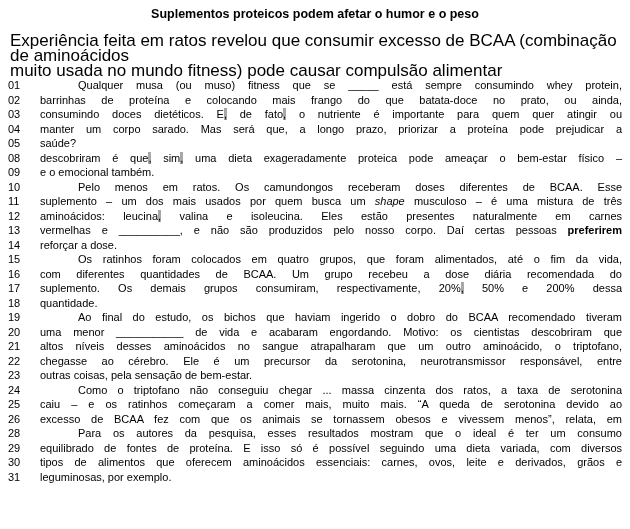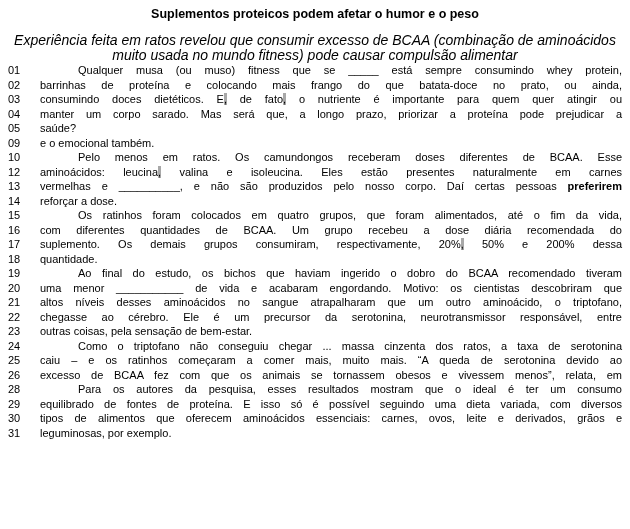--- a/index.html
+++ b/index.html
@@ -15,24 +15,22 @@
   }
   .title {
     text-align: center;
     font-weight: bold;
     font-size: 12.5px;
     line-height: 15px;
     padding: 0 20px;
   }
   .subtitle {
     margin-top: 11px;
-    font-style: italic;
-    font-size: 14px;
+    font-size: 17px;
     line-height: 15px;
-    text-align: center;
     padding: 0 10px;
   }
   .body-lines {
     padding: 0 8px 0 8px;
   }
   .line {
     display: flex;
     font-size: 11px;
     line-height: 14.5px;
   }
@@ -76,27 +74,35 @@
         <span class="txt"><span>consumindo doces dietéticos. E</span><span class="seg-hl">,</span><span> de fato</span><span class="seg-hl">,</span><span> o nutriente é importante para quem quer atingir ou</span></span>
       </div>
       <div class="line">
         <span class="num">04</span>
         <span class="txt"><span>manter um corpo sarado. Mas será que, a longo prazo, priorizar a proteína pode prejudicar a</span></span>
       </div>
       <div class="line last">
         <span class="num">05</span>
         <span class="txt"><span>saúde?</span></span>
       </div>
+      <div class="line">
+        <span class="num">08</span>
+        <span class="txt"><span>descobriram é que</span><span class="seg-hl">,</span><span> sim</span><span class="seg-hl">,</span><span> uma dieta exageradamente proteica pode ameaçar o bem-estar físico –</span></span>
+      </div>
       <div class="line last">
         <span class="num">09</span>
         <span class="txt"><span>e o emocional também.</span></span>
       </div>
       <div class="line ind">
         <span class="num">10</span>
         <span class="txt"><span>Pelo menos em ratos. Os camundongos receberam doses diferentes de BCAA. Esse</span></span>
+      </div>
+      <div class="line">
+        <span class="num">11</span>
+        <span class="txt"><span>suplemento – um dos mais usados por quem busca um </span><span class="seg-i">shape</span><span> musculoso – é uma mistura de três</span></span>
       </div>
       <div class="line">
         <span class="num">12</span>
         <span class="txt"><span>aminoácidos: leucina</span><span class="seg-hl">,</span><span> valina e isoleucina. Eles estão presentes naturalmente em carnes</span></span>
       </div>
       <div class="line">
         <span class="num">13</span>
         <span class="txt"><span>vermelhas e __________, e não são produzidos pelo nosso corpo. Daí certas pessoas </span><span class="seg-b">preferirem</span></span>
       </div>
       <div class="line last">

